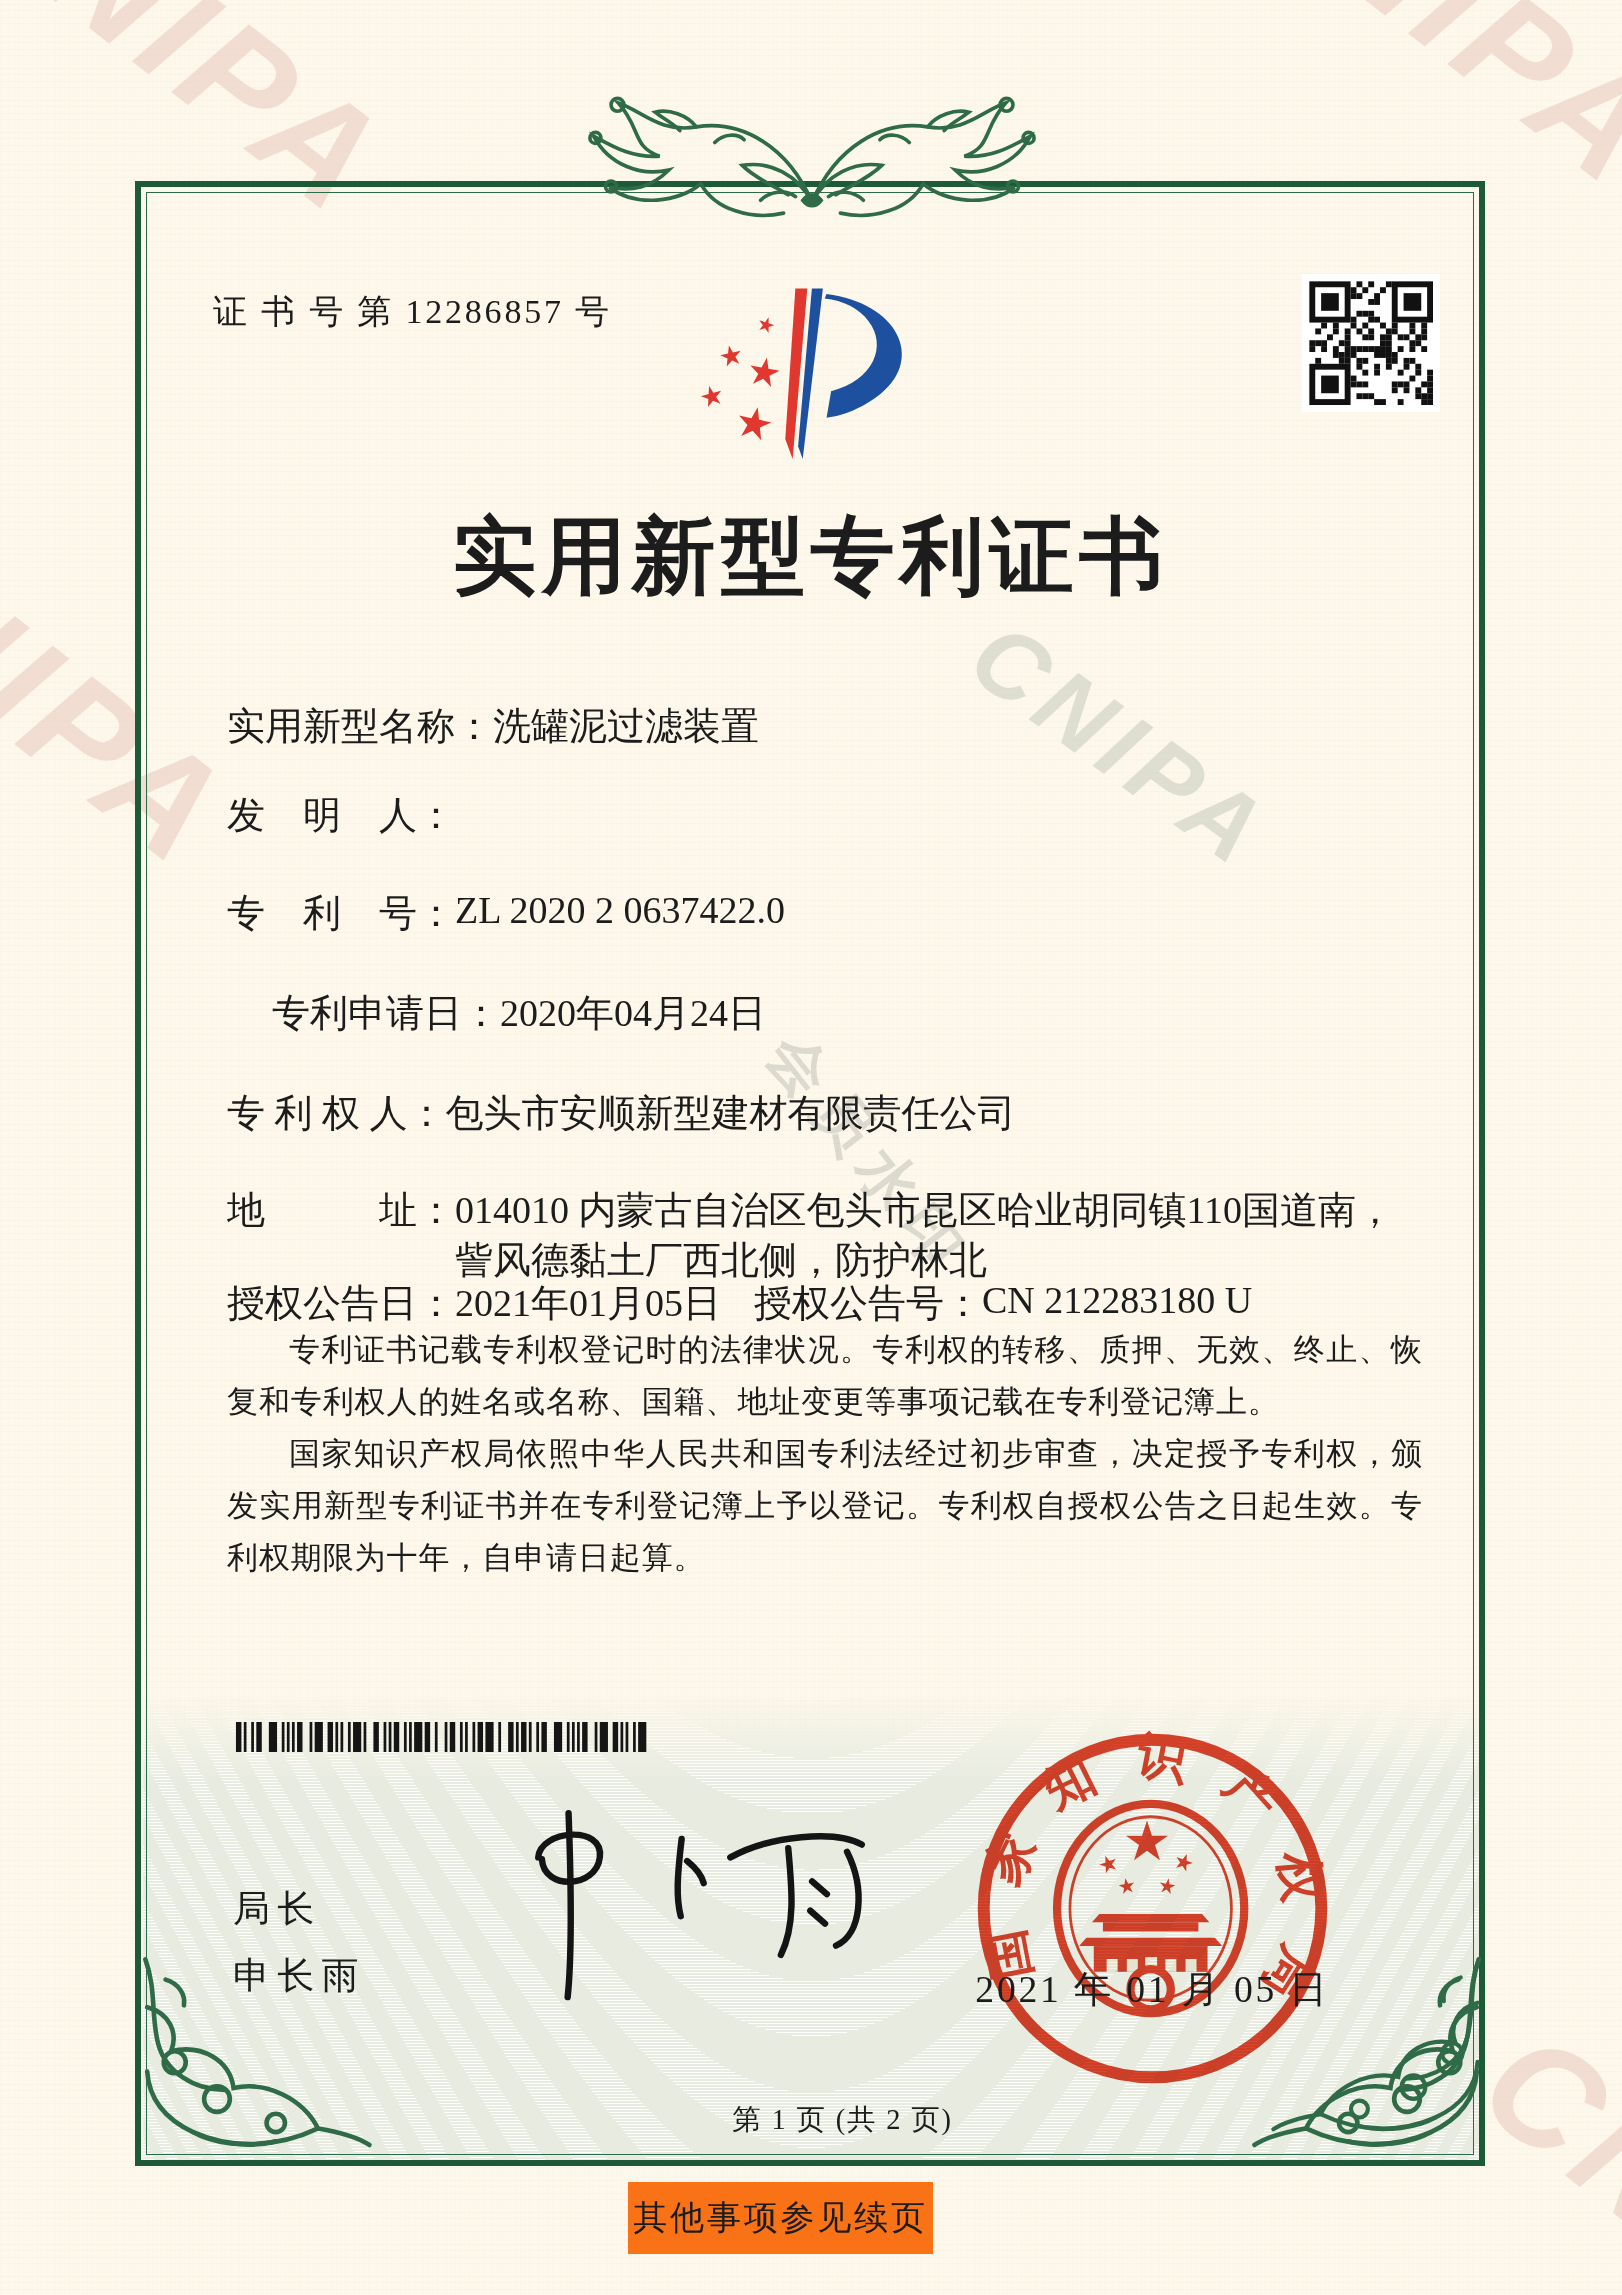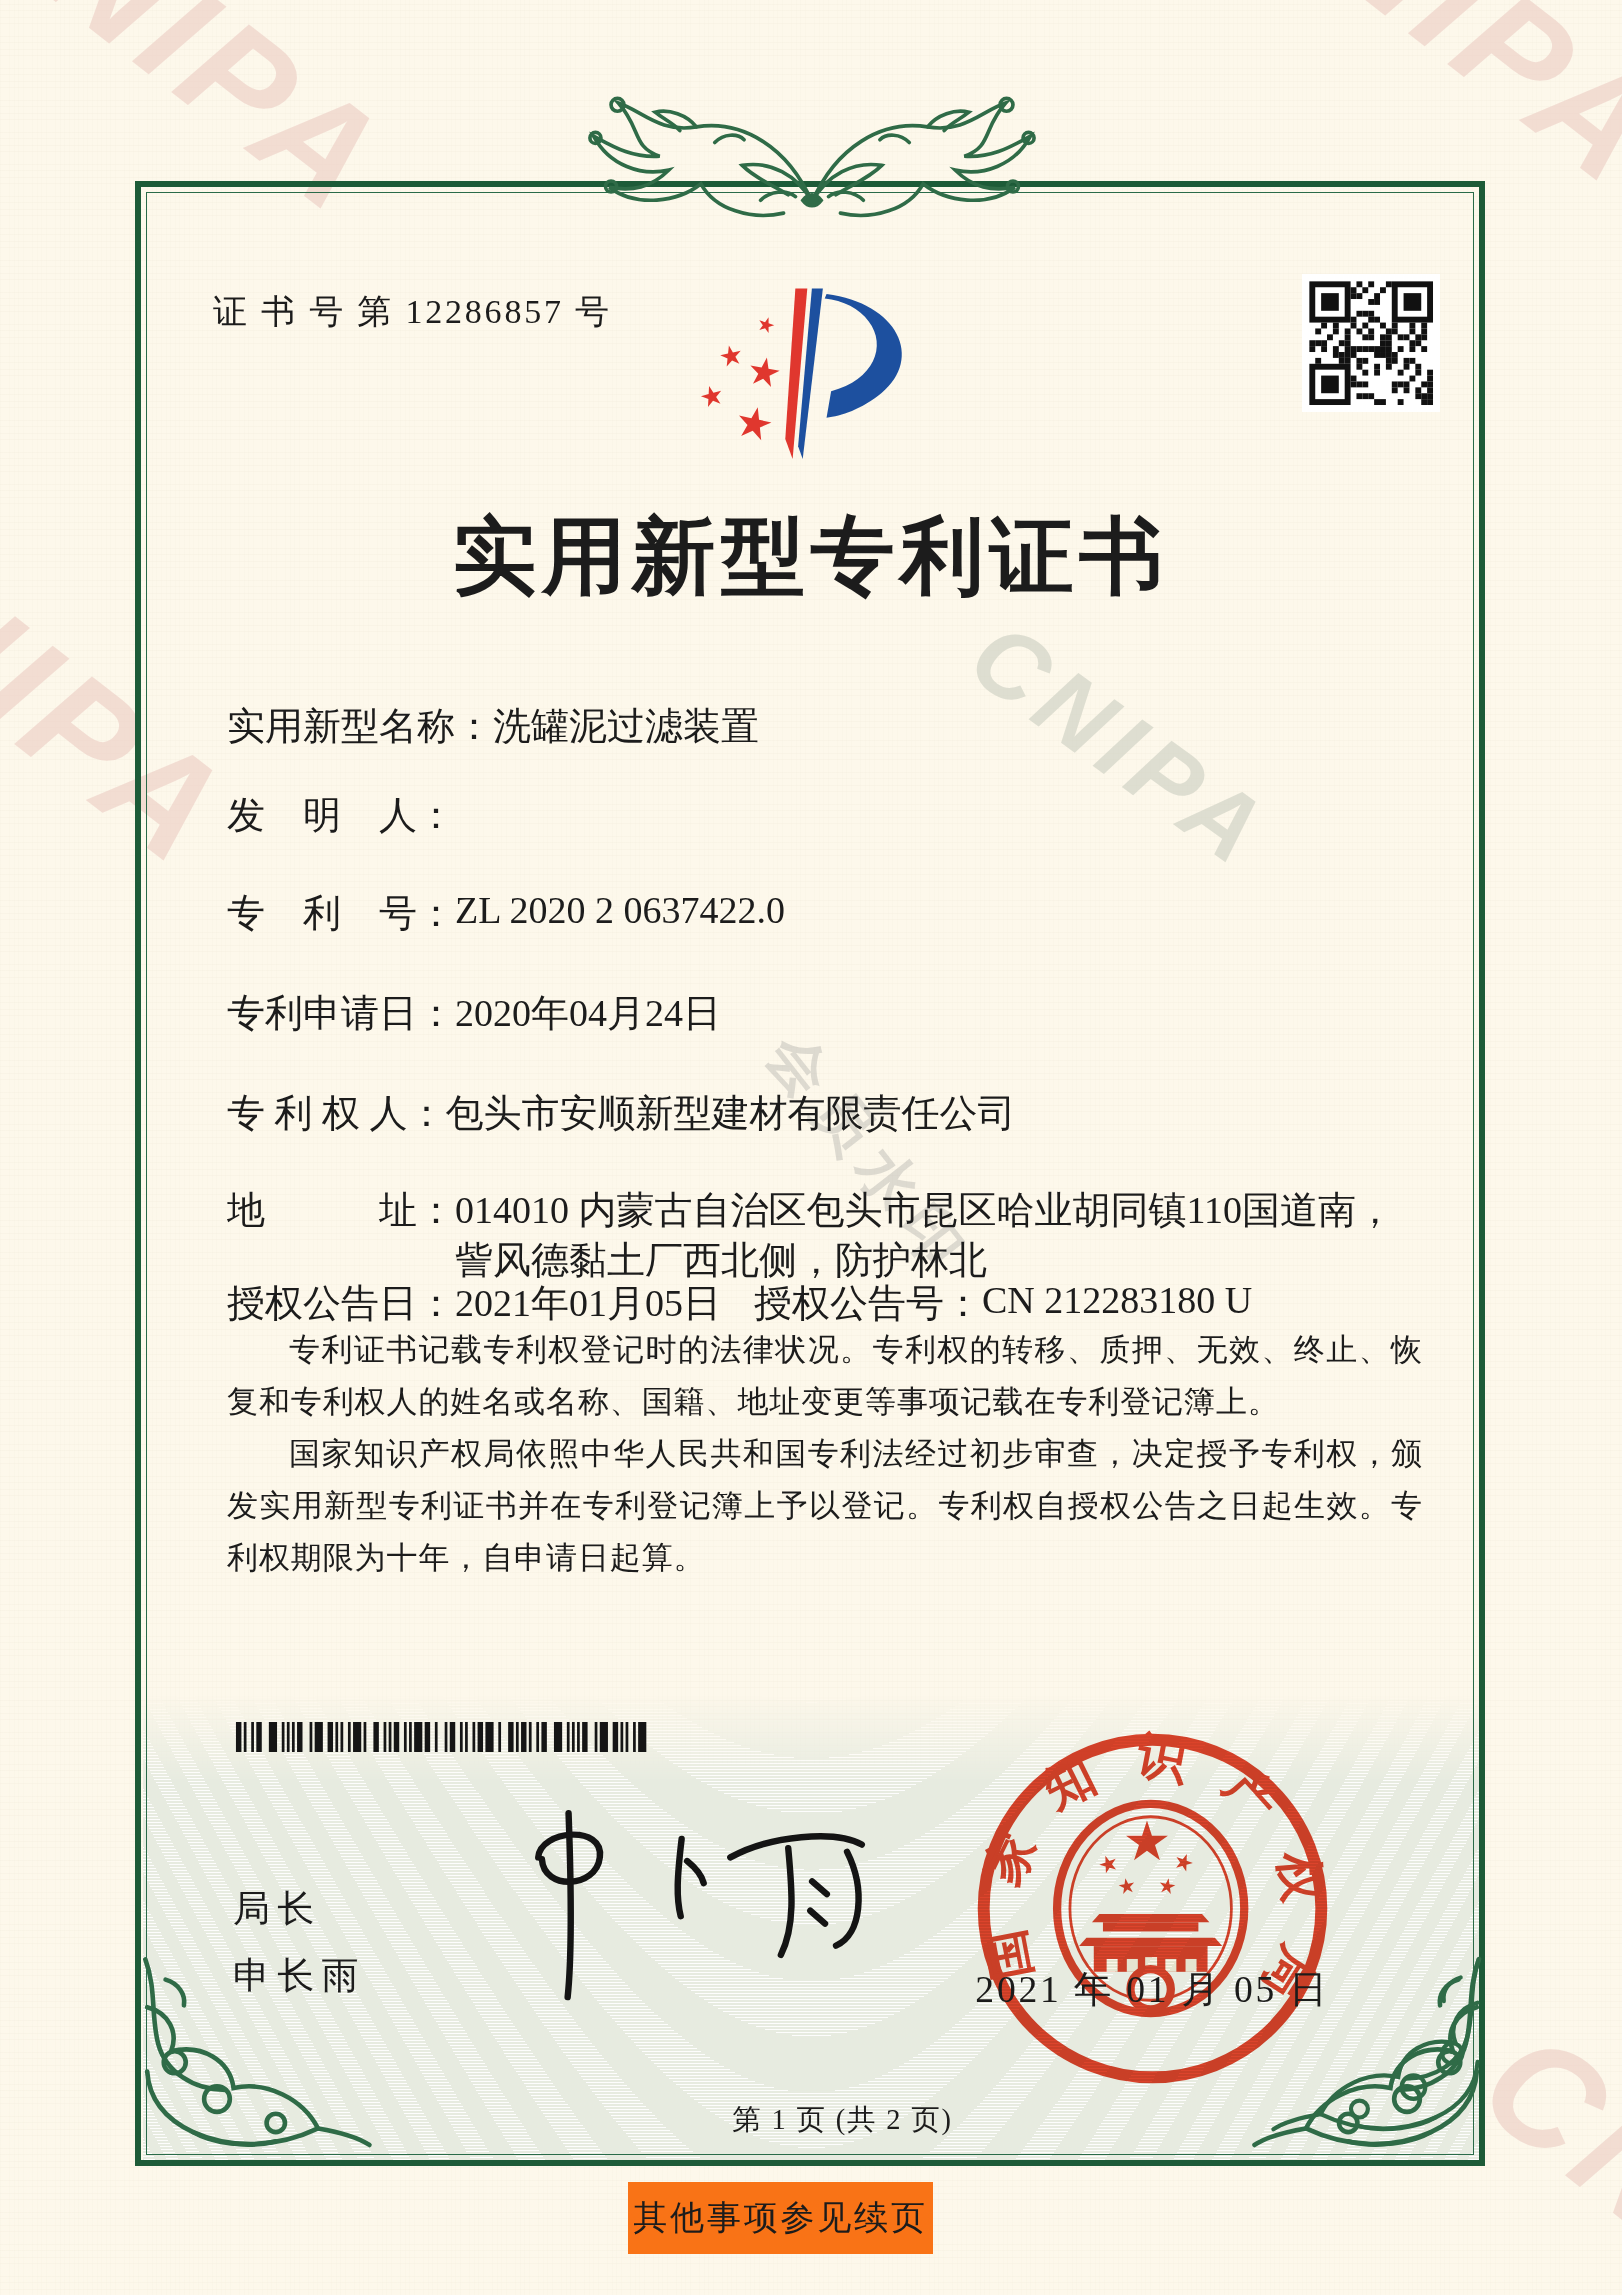--- a/index.html
+++ b/index.html
@@ -242,21 +242,21 @@
   <span class="lab">实用新型名称：</span>
     <span>洗罐泥过滤装置</span>
 </div>
 <div class="abs row" style="top:790px;">
   <span class="lab">发　明　人：</span>
 </div>
 <div class="abs row" style="top:888px;">
   <span class="lab">专　利　号：</span>
     <span>ZL 2020 2 0637422.0</span>
 </div>
-<div class="abs row" style="top:988px;">
+<div class="abs row" style="top:988px;margin-left:45px;">
   <span class="lab">专利申请日：</span>
     <span>2020年04月24日</span>
 </div>
 <div class="abs row" style="top:1088px;">
   <span class="lab">专 利 权 人：</span>
     <span>包头市安顺新型建材有限责任公司</span>
 </div>
 <div class="abs row" style="top:1185px;">
   <span class="lab">地　　　址：</span>
   <span class="addr-val">

